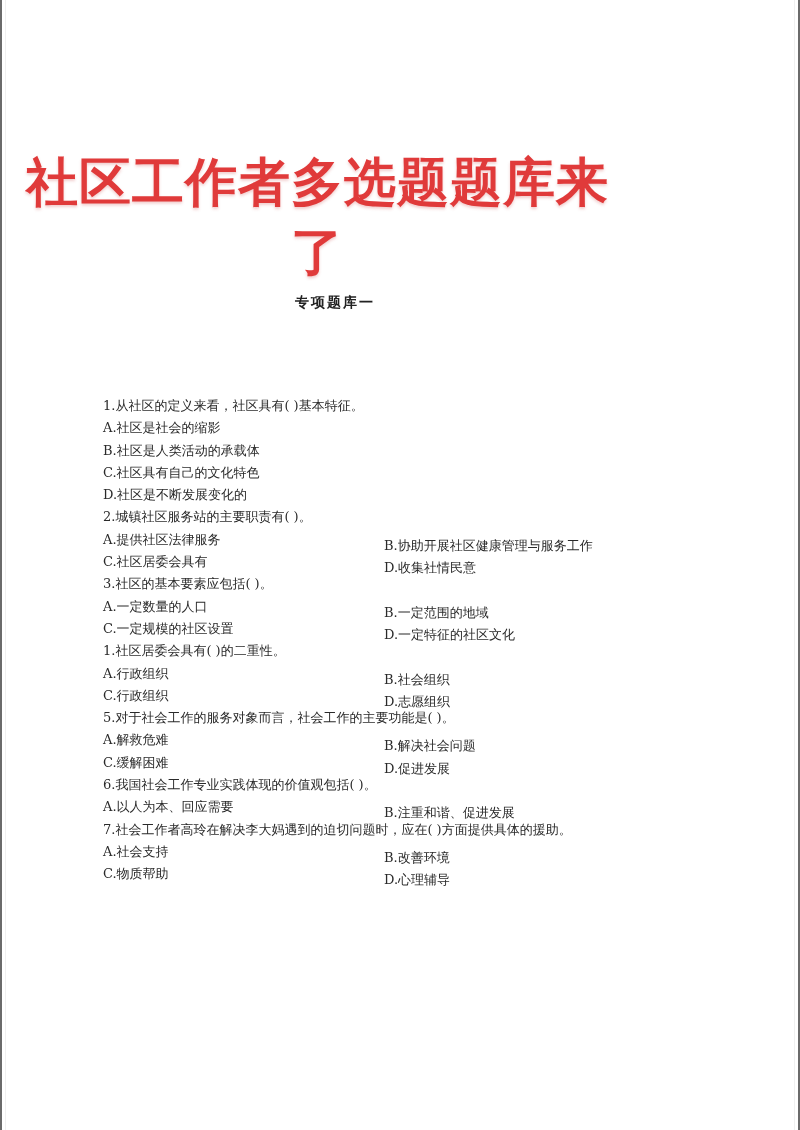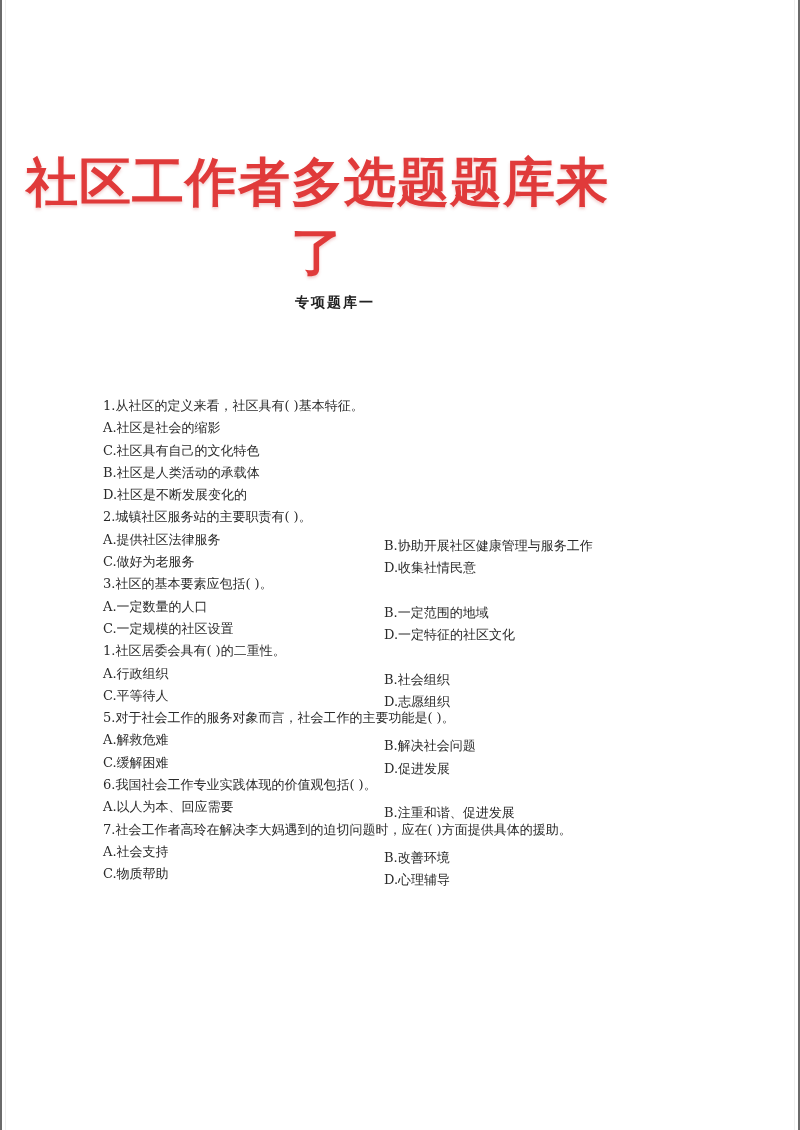--- a/index.html
+++ b/index.html
@@ -39,51 +39,51 @@
 <div class="edge-right"></div>
 <div class="edge-right2"></div>
 
 <h1 class="title">社区工作者多选题题库来了</h1>
 <div class="subtitle">专项题库一</div>
 
 <div class="content">
 
   <div class="line">1.从社区的定义来看，社区具有(      )基本特征。</div>
   <div class="line">A.社区是社会的缩影</div>
+  <div class="line">B.社区是人类活动的承载体</div>
   <div class="line">C.社区具有自己的文化特色</div>
-  <div class="line">B.社区是人类活动的承载体</div>
   <div class="line">D.社区是不断发展变化的</div>
 
   <div class="line">2.城镇社区服务站的主要职责有(      )。</div>
   <div class="line">
     <span>A.提供社区法律服务</span>
     <span class="opt-b">B.协助开展社区健康管理与服务工作</span>
   </div>
   <div class="line">
-    <span>C.做好为老服务</span>
+    <span>C.社区居委会具有</span>
     <span class="opt-b">D.收集社情民意</span>
   </div>
 
   <div class="line">3.社区的基本要素应包括(      )。</div>
   <div class="line">
     <span>A.一定数量的人口</span>
     <span class="opt-b">B.一定范围的地域</span>
   </div>
   <div class="line">
     <span>C.一定规模的社区设置</span>
     <span class="opt-b">D.一定特征的社区文化</span>
   </div>
 
   <div class="line">1.社区居委会具有(      )的二重性。</div>
   <div class="line">
     <span>A.行政组织</span>
     <span class="opt-b">B.社会组织</span>
   </div>
   <div class="line">
-    <span>C.平等待人</span>
+    <span>C.行政组织</span>
     <span class="opt-b">D.志愿组织</span>
   </div>
 
   <div class="line">5.对于社会工作的服务对象而言，社会工作的主要功能是(      )。</div>
   <div class="line">
     <span>A.解救危难</span>
     <span class="opt-b">B.解决社会问题</span>
   </div>
   <div class="line">
     <span>C.缓解困难</span>

